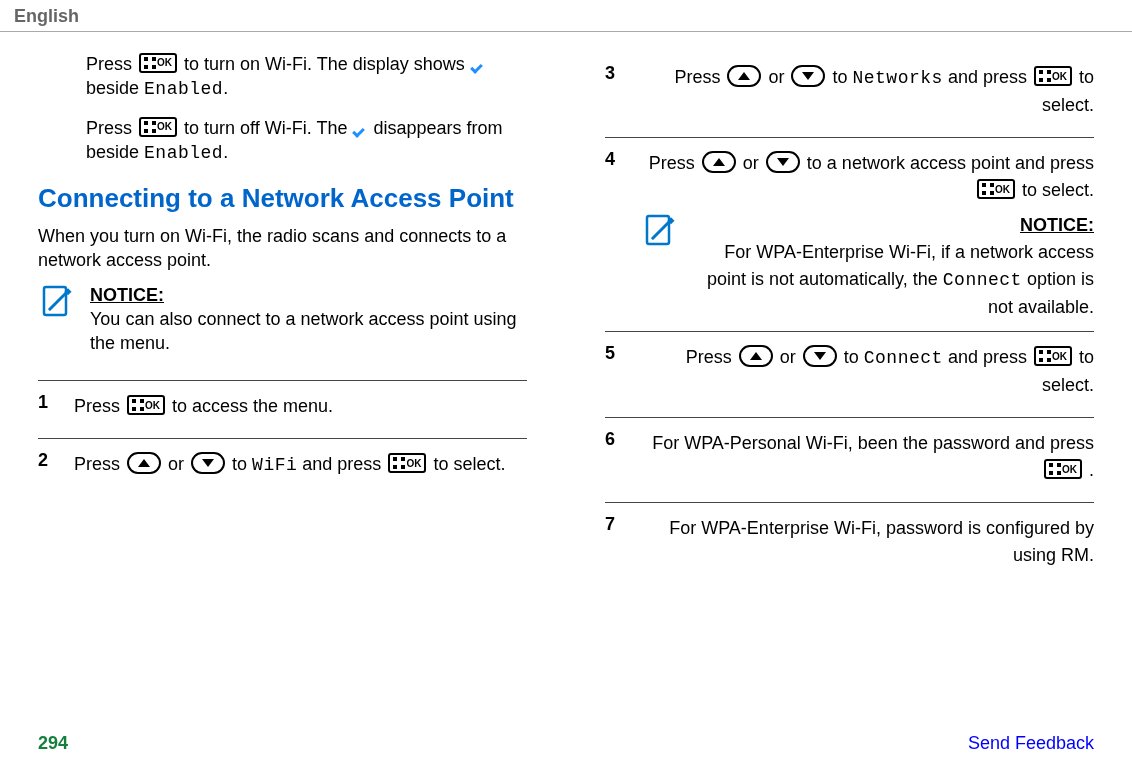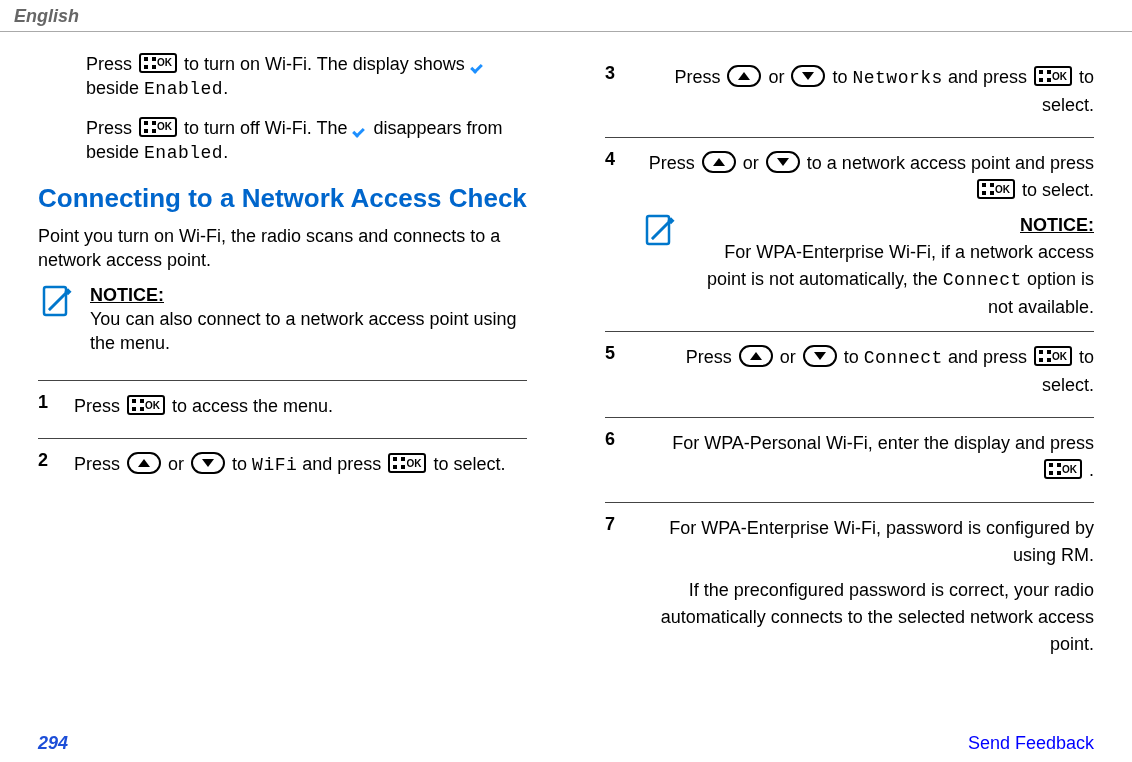--- a/index.html
+++ b/index.html
@@ -11,21 +11,20 @@
     color: #000;
     width: 1132px;
     height: 762px;
     background: #fff;
     position: relative;
   }
   .header {
     padding: 6px 14px 4px 14px;
     color: #666;
     font-weight: bold;
-    font-style: italic;
     font-size: 18px;
     border-bottom: 1px solid #aaa;
   }
   .page {
     display: flex;
     padding: 20px 38px 10px 38px;
     gap: 78px;
   }
   .col {
     flex: 1;
@@ -158,21 +157,21 @@
   .footer {
     position: absolute;
     bottom: 8px;
     left: 0; right: 0;
     padding: 0 38px;
     display: flex;
     justify-content: space-between;
     align-items: center;
     font-size: 18px;
   }
-  .footer .pg { color: #1d4ed8; font-weight: bold; font-style: italic; }
+  .footer .pg { color: #15803d; font-weight: bold; }
   .footer .link { color: #0000ff; text-decoration: none; }
 </style>
 </head>
 <body>
 
 <div class="header">
   <span>English</span>
 </div>
 
 <div class="page">
@@ -190,23 +189,23 @@
 
     <p class="body-text">
       <span>Press </span>
       <span class="btn-ok"></span>
       <span> to turn off Wi-Fi. The </span>
       <span class="check-icon"></span>
       <span> disappears from beside </span>
       <span class="mono">Enabled</span><span>.</span>
     </p>
 
-    <div class="h2">Connecting to a Network Access Check</div>
-
-    <p class="intro">Point you turn on Wi-Fi, the radio scans and connects to a network access point.</p>
+    <div class="h2">Connecting to a Network Access Point</div>
+
+    <p class="intro">When you turn on Wi-Fi, the radio scans and connects to a network access point.</p>
 
     <div class="notice">
       <div class="icon-col note-icon">
         <svg width="38" height="38" viewBox="0 0 38 38">
           <rect x="6" y="4" width="22" height="28" rx="2" fill="none" stroke="#0077cc" stroke-width="2.5"></rect>
           <line x1="28" y1="10" x2="12" y2="26" stroke="#0077cc" stroke-width="3" stroke-linecap="round"></line>
           <polygon points="10,26 14,24 12,28" fill="#0077cc"></polygon>
           <rect x="28" y="6" width="5" height="5" transform="rotate(45 30 8)" fill="#0077cc"></rect>
         </svg>
       </div>
@@ -290,28 +289,27 @@
           <span class="btn-arrow down"></span>
           <span> to </span>
           <span class="mono">Connect</span>
           <span> and press </span>
           <span class="btn-ok"></span>
           <span> to select.</span>
         </p>
       </li>
       <li>
         <p class="step-p">
-          <span>For WPA-Personal Wi-Fi, enter the display and press </span>
+          <span>For WPA-Personal Wi-Fi, been the password and press </span>
           <span class="btn-ok"></span>
           <span> .</span>
         </p>
       </li>
       <li>
         <p class="step-p">For WPA-Enterprise Wi-Fi, password is configured by using RM.</p>
-        <p class="step-p">If the preconfigured password is correct, your radio automatically connects to the selected network access point.</p>
       </li>
     </ol>
   </div>
 
 </div>
 
 <div class="footer">
   <span class="pg">294</span>
   <a class="link" href="#">Send Feedback</a>
 </div>

